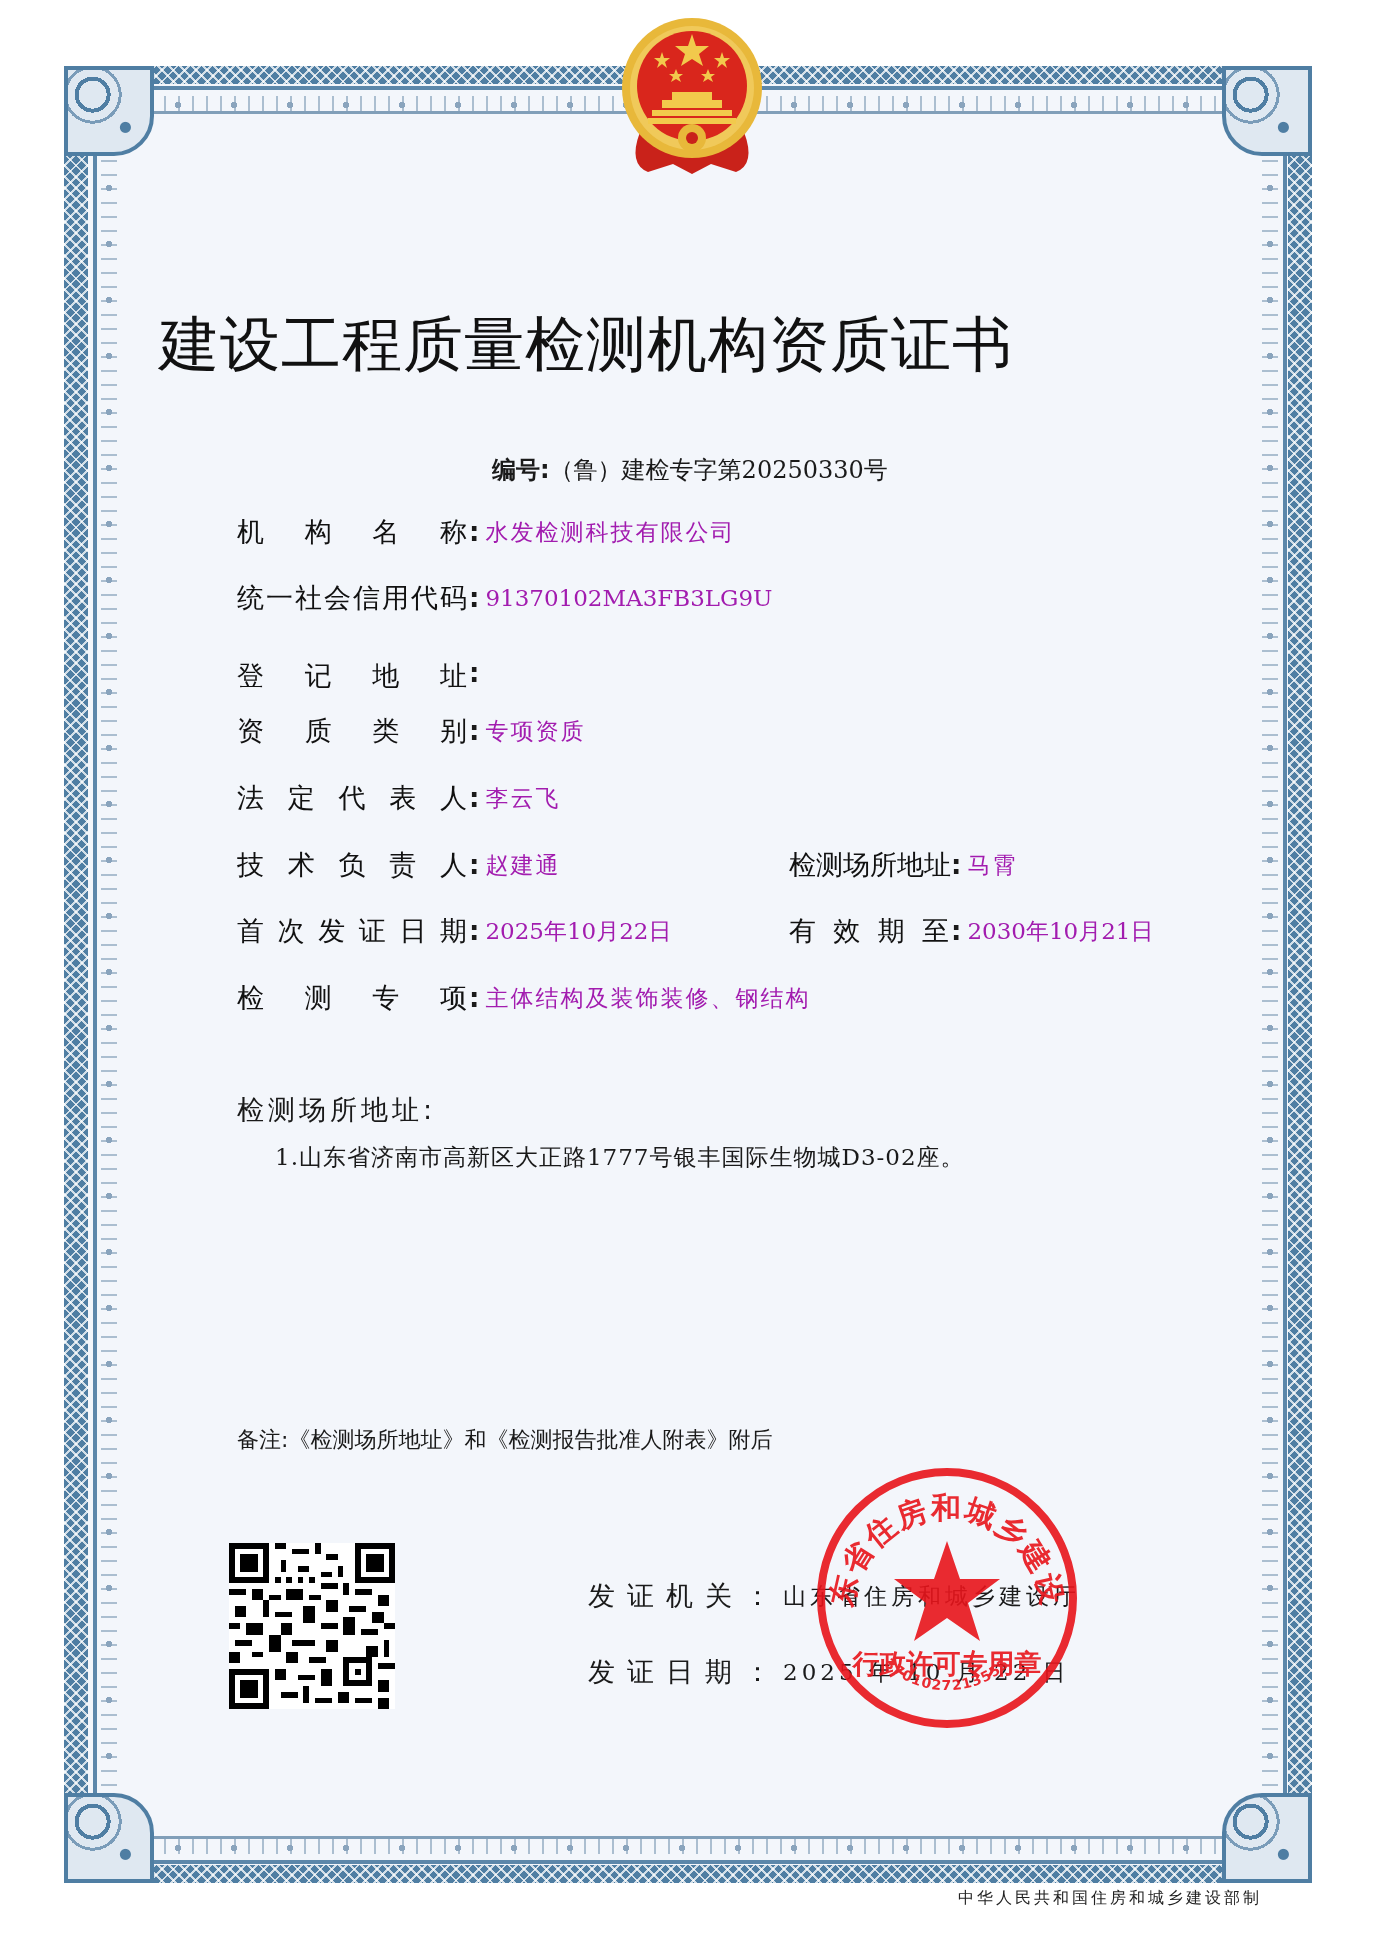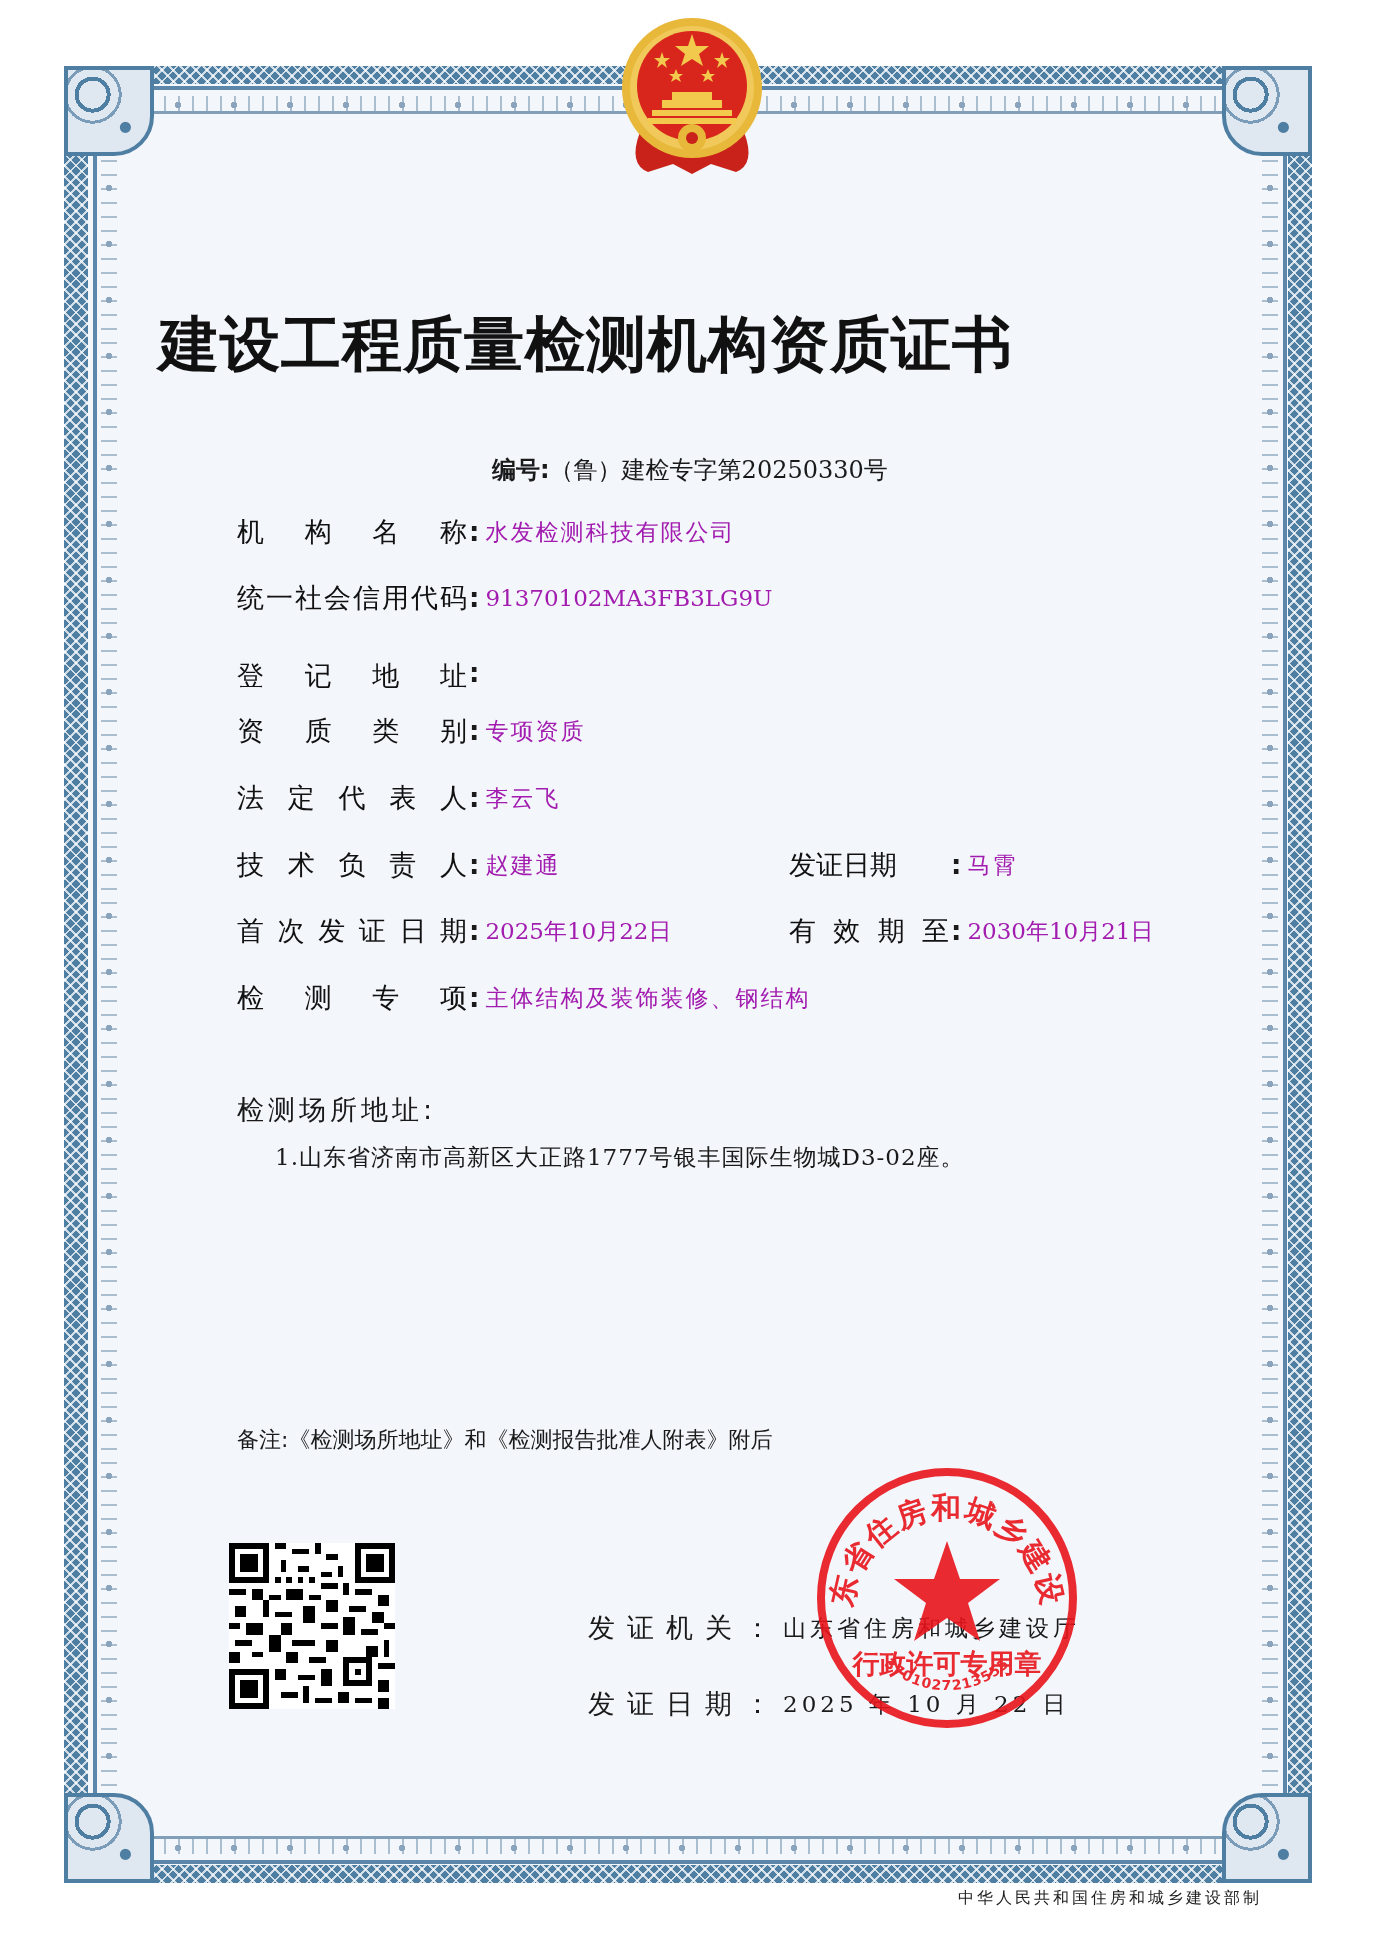--- a/index.html
+++ b/index.html
@@ -71,21 +71,21 @@
   .corner.tr { left: 1222px; top: 66px; border-radius: 0 0 0 40px; }
   .corner.bl { left: 64px; top: 1793px; border-radius: 0 40px 0 0; }
   .corner.br { left: 1222px; top: 1793px; border-radius: 40px 0 0 0; }
 
   
   .emblem { position: absolute; left: 618px; top: 14px; width: 148px; height: 162px; }
 
   .title {
     position: absolute; left: 0; width: 1172px; top: 305px; text-align: center;
     font-family: "DejaVu Sans", "Liberation Sans", sans-serif;
-    font-weight: bold; font-size: 60px; letter-spacing: 1px; color: #111;
+    font-weight: normal; font-size: 60px; letter-spacing: 1px; color: #111;
   }
   .cert-no {
     position: absolute; left: 492px; top: 410px; font-size: 24px; white-space: nowrap; margin-top: 44px;
   }
   .cert-no .lbl { font-family: "DejaVu Sans", "Liberation Sans", sans-serif; font-weight: bold; }
 
   .row { position: absolute; height: 36px; display: flex; align-items: center; white-space: nowrap; }
   .lbl-cell {
     width: 230px; display: flex; justify-content: space-between;
     font-family: "DejaVu Sans", "Liberation Sans", sans-serif;
@@ -104,21 +104,21 @@
   }
   .site-item { position: absolute; left: 275px; top: 1142px; font-size: 23px; letter-spacing: 1px; }
 
   .note {
     position: absolute; left: 237px; top: 1425px;
     font-family: "DejaVu Sans", "Liberation Sans", sans-serif; font-size: 22px;
   }
 
   .qr { position: absolute; left: 228px; top: 1543px; width: 168px; height: 166px; }
 
-  .issuer-row { position: absolute; left: 588px; white-space: nowrap; display: flex; align-items: center; margin-top: 32px; }
+  .issuer-row { position: absolute; left: 588px; white-space: nowrap; display: flex; align-items: center; }
   .issuer-row .ilbl {
     font-family: "DejaVu Sans", "Liberation Sans", sans-serif; font-size: 27px; letter-spacing: 12px;
   }
   .issuer-row .ival { font-size: 23px; letter-spacing: 4px; }
   .issuer-agency { top: 1578px; }
   .issuer-date { top: 1654px; }
 
   .seal { position: absolute; left: 812px; top: 1463px; width: 270px; height: 270px; opacity: 0.9; }
 
   .footer {
@@ -236,21 +236,21 @@
     <span>术</span>
     <span>负</span>
     <span>责</span>
     <span>人</span>
   </span>
   <span class="colon">:</span>
   <span class="val">赵建通</span>
 </div>
 
 <div class="row" style="left:789px; top:847px;">
-  <span class="lbl-cell right" style="justify-content:flex-start;">发证日期</span>
+  <span class="lbl-cell right" style="justify-content:flex-start;">检测场所地址</span>
   <span class="colon">:</span>
   <span class="val">马霄</span>
 </div>
 
 <div class="row" style="left:237px; top:913px;">
   <span class="lbl-cell">
     <span>首</span>
     <span>次</span>
     <span>发</span>
     <span>证</span>

